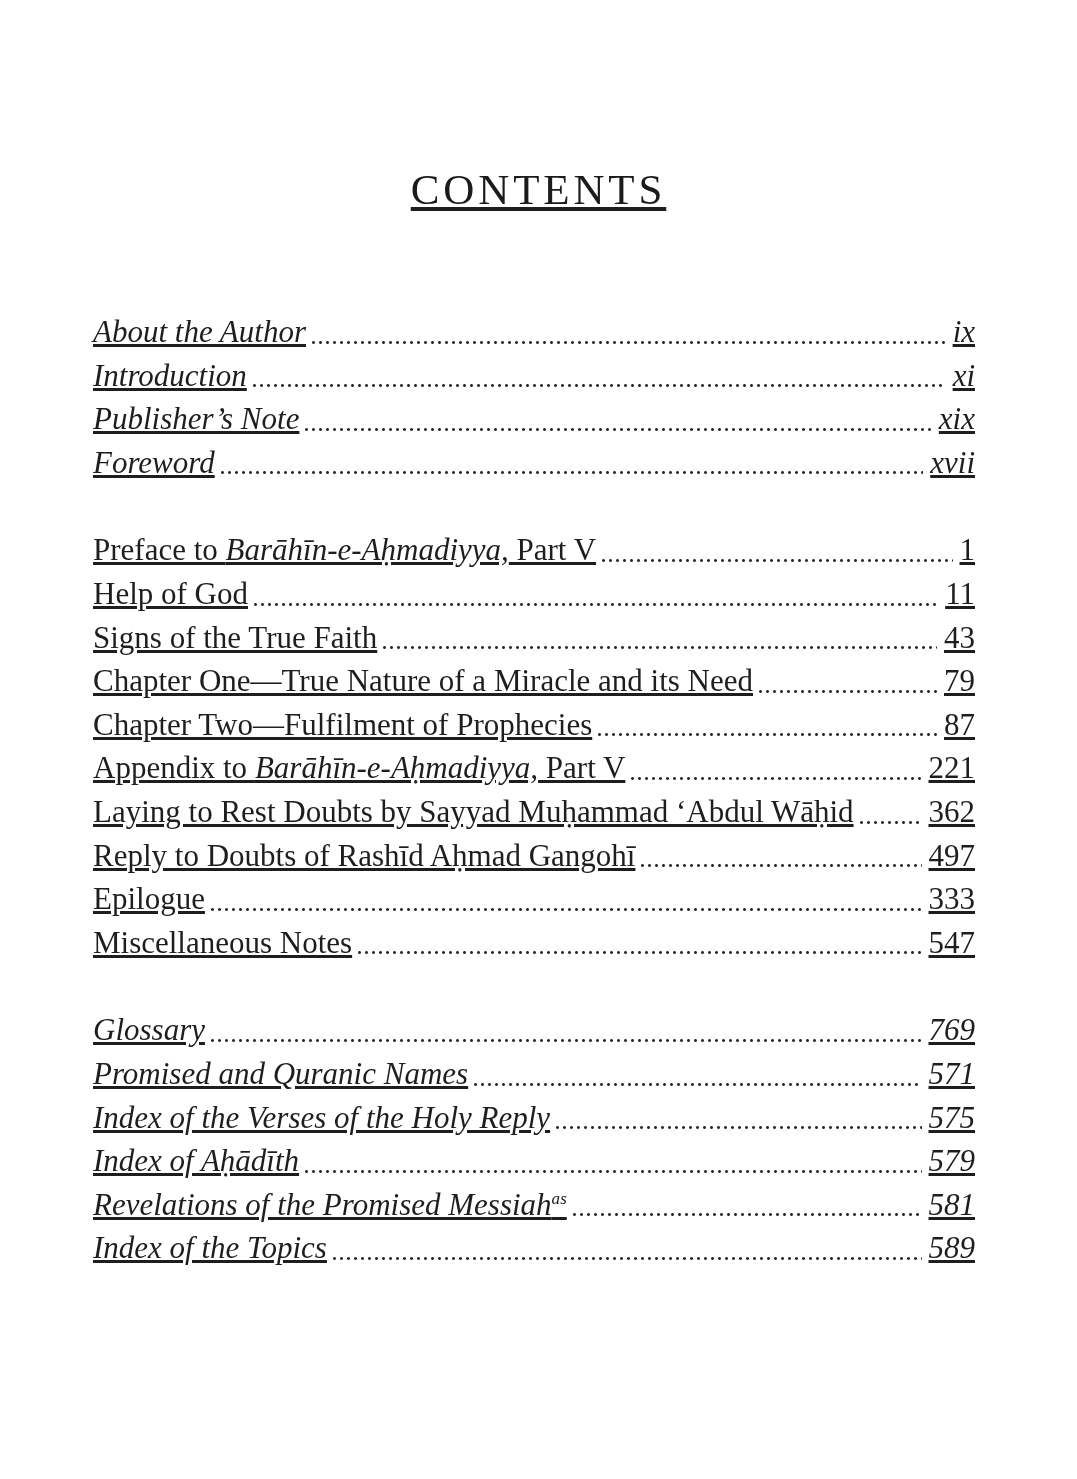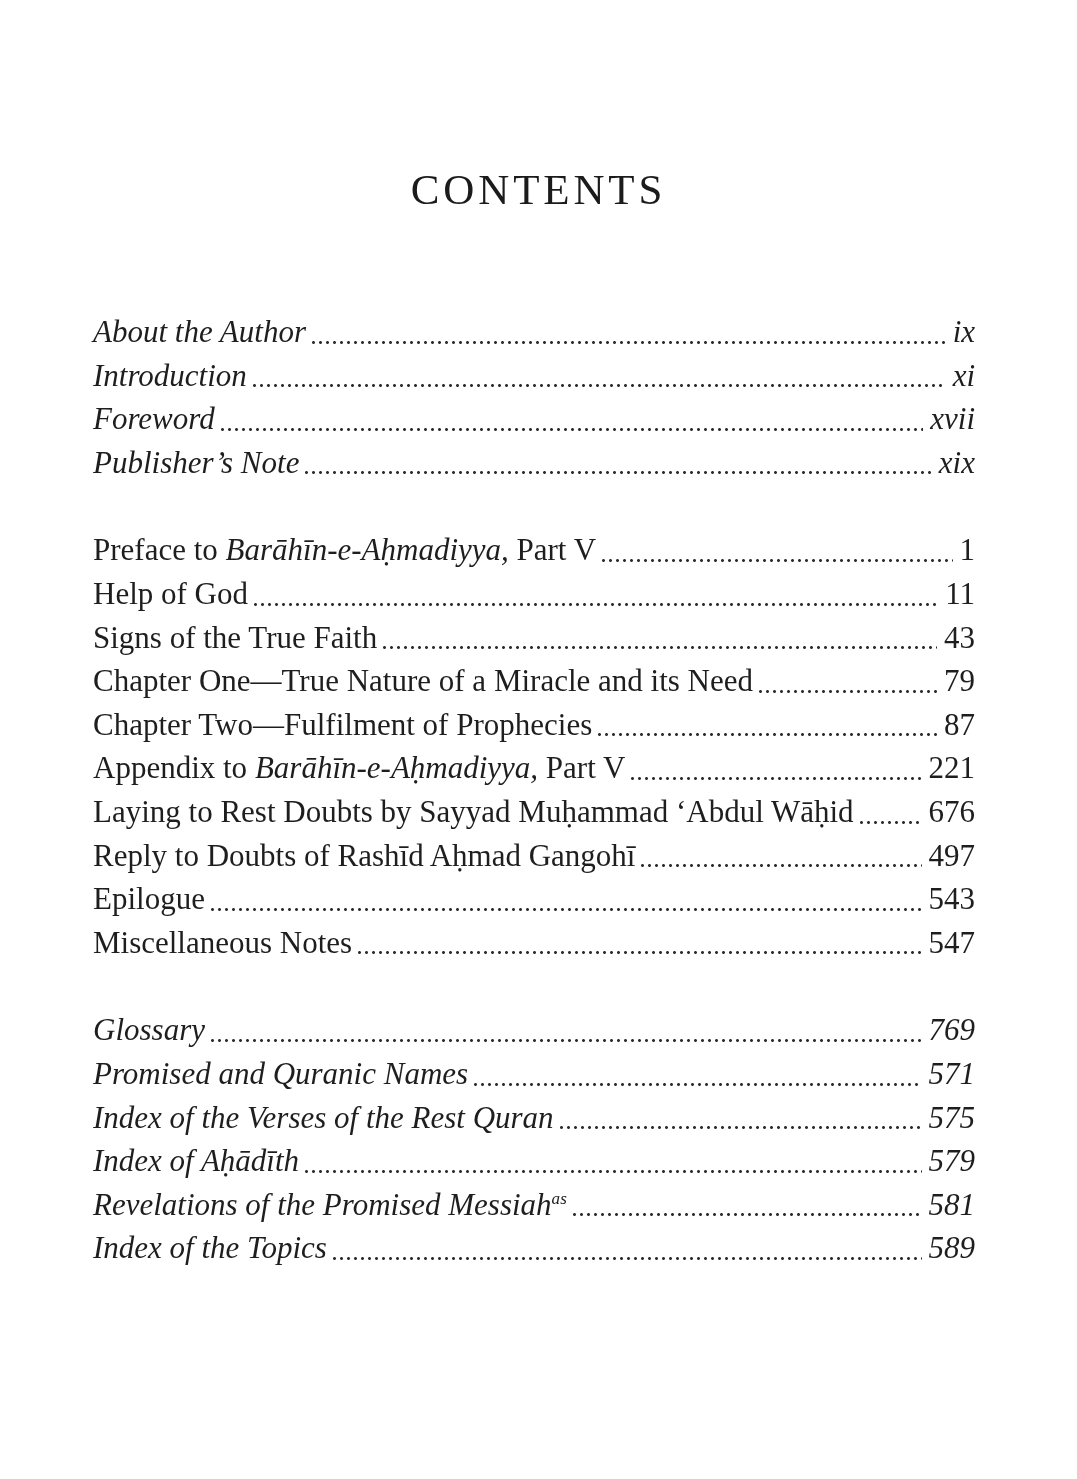--- a/index.html
+++ b/index.html
@@ -9,20 +9,21 @@
   }
   .page {
     position: relative;
     width: 1077px;
     height: 1479px;
     background: #ffffff;
     font-family: "Liberation Serif", "DejaVu Serif", serif;
     color: #1e1e1e;
     overflow: hidden;
     box-sizing: border-box;
+    text-decoration: underline;
   }
   .title {
     margin: 0;
     padding-top: 166px;
     text-align: center;
     font-size: 43px;
     font-weight: 400;
     letter-spacing: 0.09em;
     line-height: 48px;
     color: #1b1b1b;
@@ -78,28 +79,28 @@
           <span class="label"><span>About the Author</span></span>
           <span class="leader"></span>
           <span class="pagenum">ix</span>
         </div>
         <div class="row">
           <span class="label"><span>Introduction</span></span>
           <span class="leader"></span>
           <span class="pagenum">xi</span>
         </div>
         <div class="row">
+          <span class="label"><span>Publisher’s Note</span></span>
+          <span class="leader"></span>
+          <span class="pagenum">xix</span>
+        </div>
+        <div class="row">
           <span class="label"><span>Foreword</span></span>
           <span class="leader"></span>
           <span class="pagenum">xvii</span>
-        </div>
-        <div class="row">
-          <span class="label"><span>Publisher’s Note</span></span>
-          <span class="leader"></span>
-          <span class="pagenum">xix</span>
         </div>
       </div>
       <div class="toc-section">
         <div class="row">
           <span class="label"><span>Preface to </span><span class="it">Barāhīn-e-Aḥmadiyya,</span><span> Part V</span></span>
           <span class="leader"></span>
           <span class="pagenum">1</span>
         </div>
         <div class="row">
           <span class="label"><span>Help of God</span></span>
@@ -122,51 +123,51 @@
           <span class="pagenum">87</span>
         </div>
         <div class="row">
           <span class="label"><span>Appendix to </span><span class="it">Barāhīn-e-Aḥmadiyya,</span><span> Part V</span></span>
           <span class="leader"></span>
           <span class="pagenum">221</span>
         </div>
         <div class="row">
           <span class="label"><span>Laying to Rest Doubts by Sayyad Muḥammad ‘Abdul Wāḥid</span></span>
           <span class="leader"></span>
-          <span class="pagenum">676</span>
+          <span class="pagenum">362</span>
         </div>
         <div class="row">
           <span class="label"><span>Reply to Doubts of Rashīd Aḥmad Gangohī</span></span>
           <span class="leader"></span>
           <span class="pagenum">497</span>
         </div>
         <div class="row">
           <span class="label"><span>Epilogue</span></span>
           <span class="leader"></span>
-          <span class="pagenum">543</span>
+          <span class="pagenum">333</span>
         </div>
         <div class="row">
           <span class="label"><span>Miscellaneous Notes</span></span>
           <span class="leader"></span>
           <span class="pagenum">547</span>
         </div>
       </div>
       <div class="toc-section italic">
         <div class="row">
           <span class="label"><span>Glossary</span></span>
           <span class="leader"></span>
           <span class="pagenum">769</span>
         </div>
         <div class="row">
           <span class="label"><span>Promised and Quranic Names</span></span>
           <span class="leader"></span>
           <span class="pagenum">571</span>
         </div>
         <div class="row">
-          <span class="label"><span>Index of the Verses of the Rest Quran</span></span>
+          <span class="label"><span>Index of the Verses of the Holy Reply</span></span>
           <span class="leader"></span>
           <span class="pagenum">575</span>
         </div>
         <div class="row">
           <span class="label"><span>Index of Aḥādīth</span></span>
           <span class="leader"></span>
           <span class="pagenum">579</span>
         </div>
         <div class="row">
           <span class="label"><span>Revelations of the Promised Messiah</span><sup>as</sup></span>

